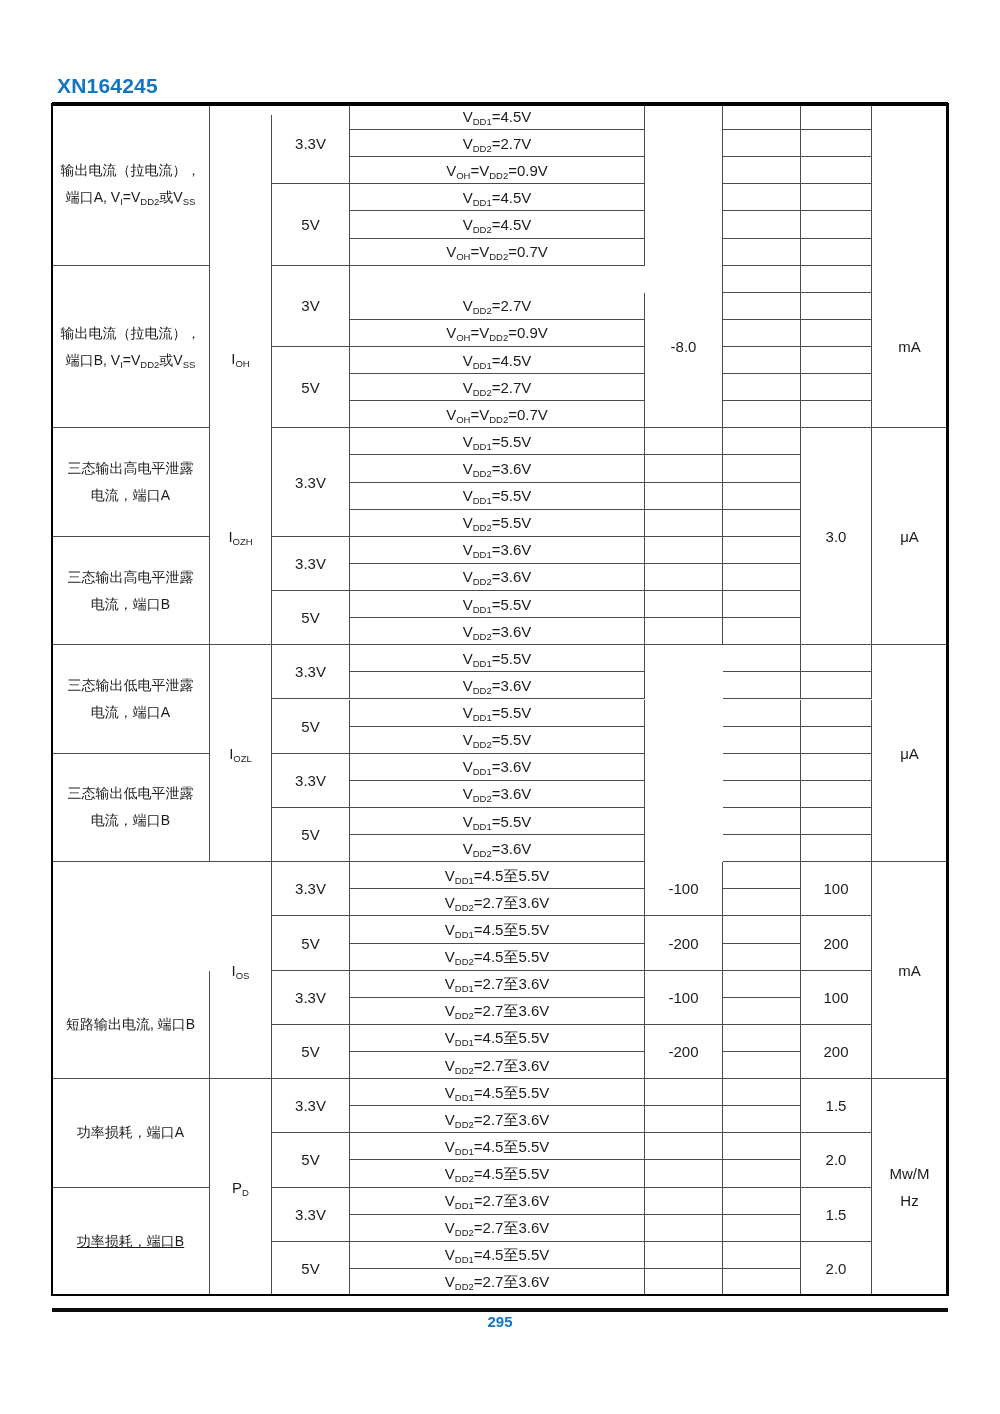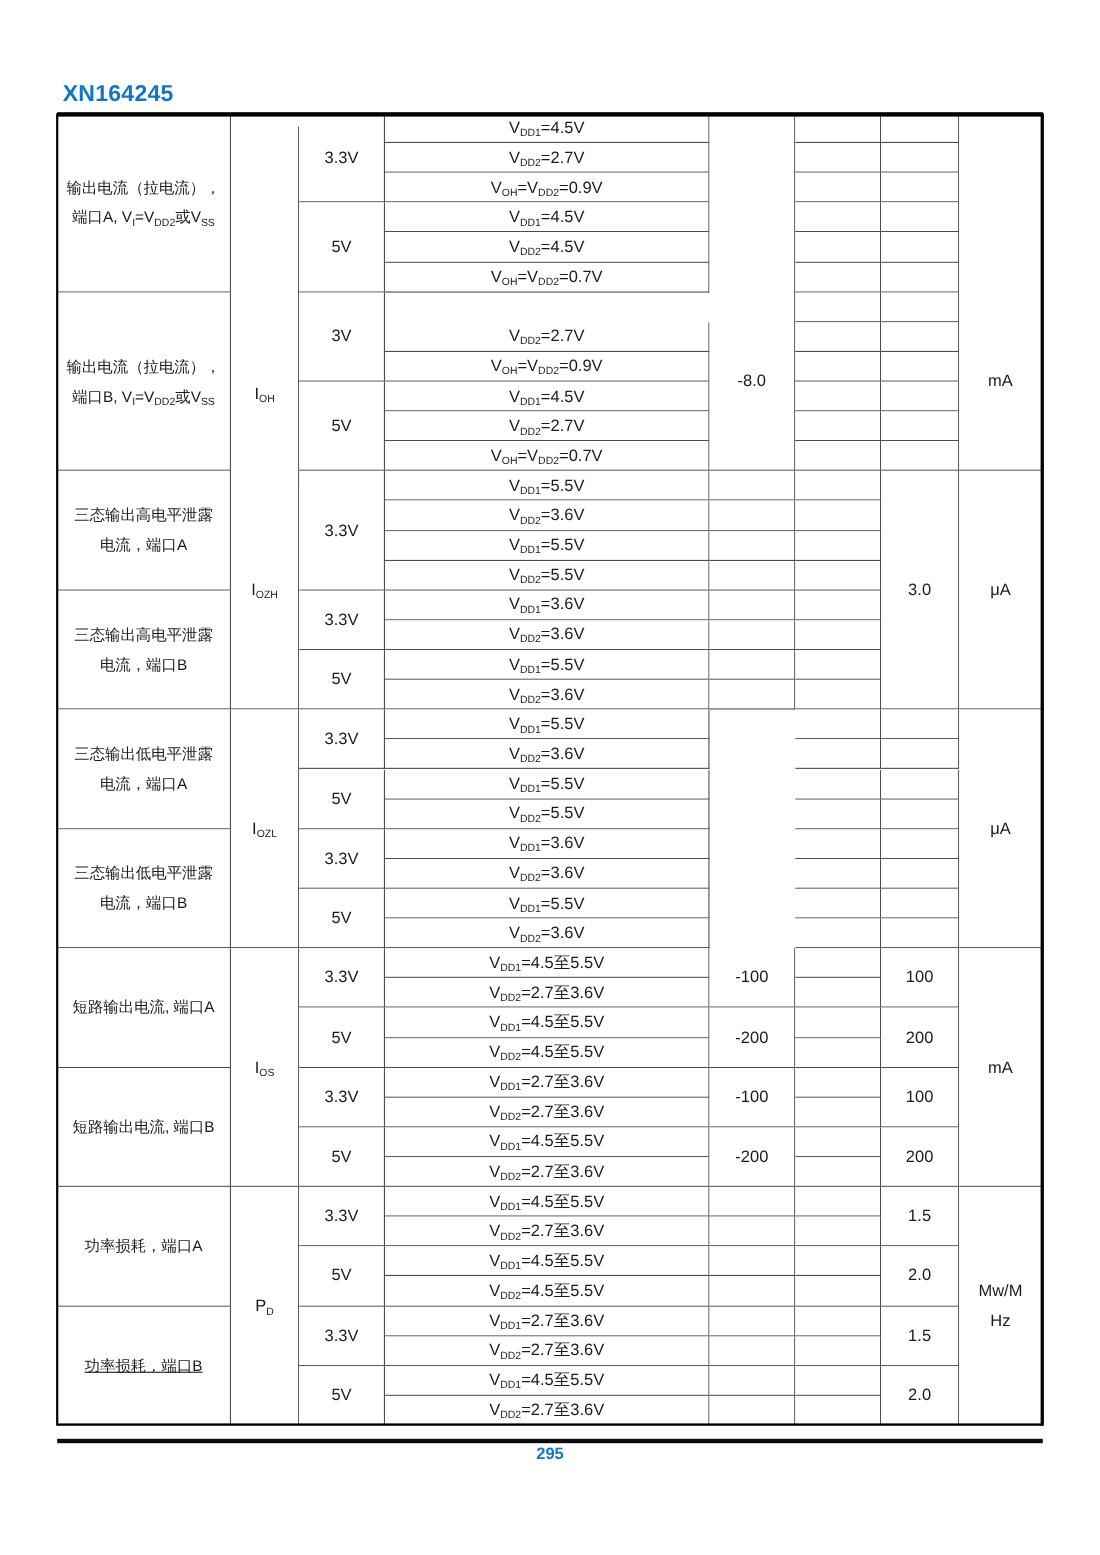--- a/index.html
+++ b/index.html
@@ -249,23 +249,20 @@
         <div class="cell val" style="left: 749px; top: 569.39px; width: 71px; height: 27.11px;"></div>
         <div class="cell val" style="left: 749px; top: 596.5px; width: 71px; height: 27.11px;"></div>
         <div class="cell val" style="left: 749px; top: 623.61px; width: 71px; height: 27.11px;"></div>
         <div class="cell val" style="left: 749px; top: 650.73px; width: 71px; height: 27.11px;"></div>
         <div class="cell val" style="left: 749px; top: 677.84px; width: 71px; height: 27.11px;"></div>
         <div class="cell val" style="left: 749px; top: 704.95px; width: 71px; height: 27.11px;"></div>
         <div class="cell val" style="left: 749px; top: 732.07px; width: 71px; height: 27.11px;"></div>
         <div class="cell unit" style="left: 820px; top: 542.27px; width: 76px; height: 216.91px;">
           <div class="ln">μA</div>
         </div>
-        <div class="cell param" style="left: 0px; top: 759.18px; width: 158px; height: 108.45px;">
-          <div class="ln">短路输出电流, 端口A</div>
-        </div>
         <div class="cell param" style="left: 0px; top: 867.64px; width: 158px; height: 108.45px;">
           <div class="ln">短路输出电流, 端口B</div>
         </div>
         <div class="cell sym" style="left: 158px; top: 759.18px; width: 62px; height: 216.91px;">
           <div class="ln">I<sub>OS</sub></div>
         </div>
         <div class="cell volt" style="left: 220px; top: 759.18px; width: 78px; height: 54.23px;">
           <div class="ln">3.3V</div>
         </div>
         <div class="cell volt" style="left: 220px; top: 813.41px; width: 78px; height: 54.23px;">

